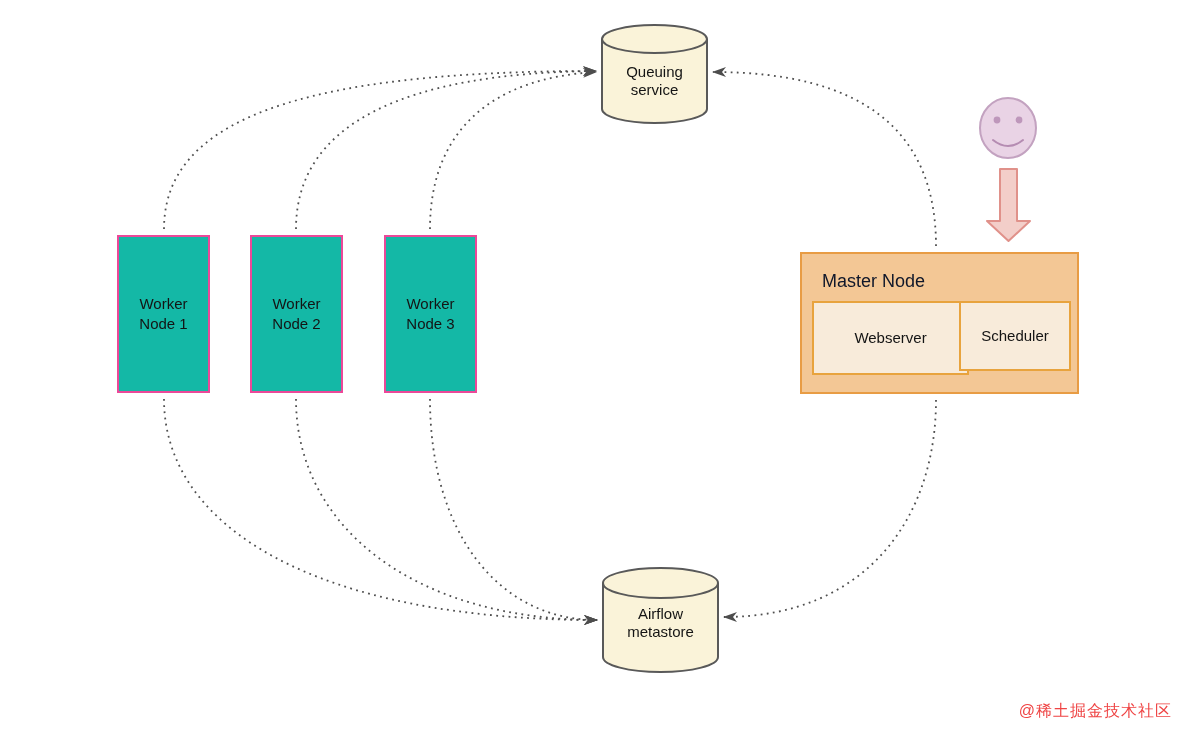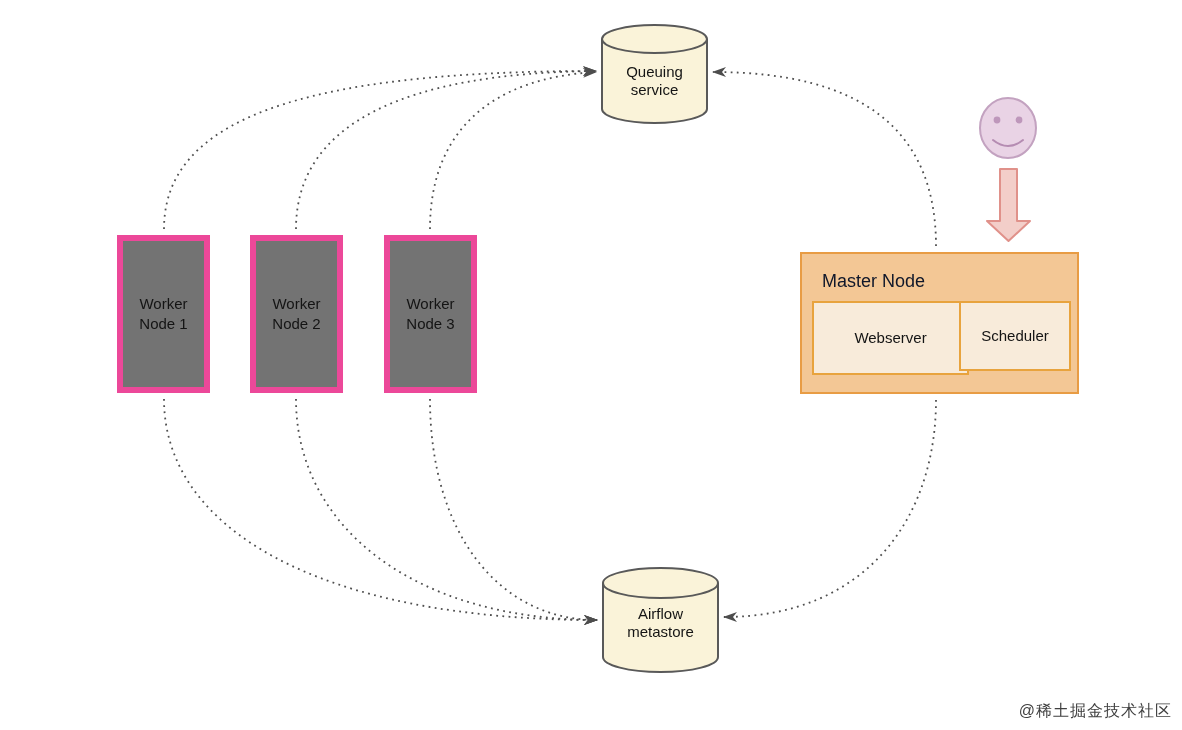--- a/index.html
+++ b/index.html
@@ -24,33 +24,33 @@
   
   .pink-arrow { fill:#F3CEC9; stroke:#E0918A; stroke-width:2; stroke-linejoin:round; }
 
   
   .node {
     position:absolute; box-sizing:border-box;
     display:flex; align-items:center; justify-content:center;
     text-align:center; white-space:pre-line;
     font-size:15px; line-height:20px; color:#141414;
   }
-  .worker  { background:#737373; border:6px solid #ec4899; }
+  .worker  { background:#14b8a6; border:2px solid #ec4899; }
   .master  { position:absolute; box-sizing:border-box; background:#F3C795; border:2px solid #E89C44; }
   .master-title { position:absolute; left:20px; top:17px; font-size:18px; color:#0f172a; }
   .subnode { background:#F8EBDA; border:2px solid #E8A33D; }
 
   .cyl-label {
     position:absolute; display:flex; align-items:center; justify-content:center;
     text-align:center; white-space:pre-line; font-size:15px; line-height:18px; color:#141414;
   }
 
   .watermark {
     position:absolute; right:10px; top:701px;
-    font-size:16px; color:#404040; letter-spacing:1px;
+    font-size:16px; color:#ef4444; letter-spacing:1px;
   }
 </style>
 </head>
 <body>
 
 <div class="canvas">
 
   <svg class="layer" width="1182" height="730" viewBox="0 0 1182 730">
     <defs>
       <marker id="arw" markerWidth="16" markerHeight="12" refX="14" refY="6" orient="auto" markerUnits="userSpaceOnUse">

